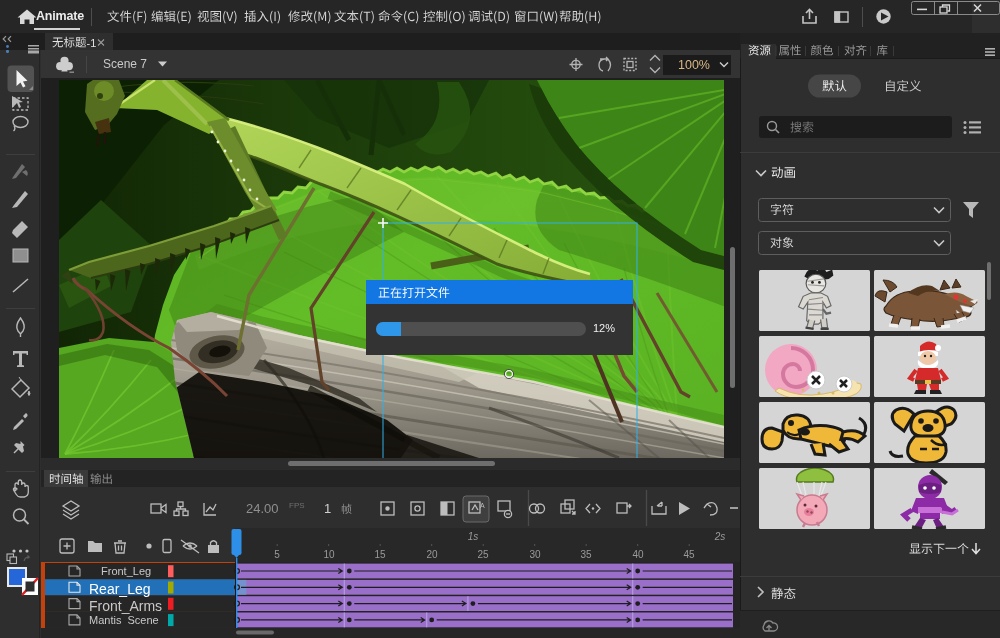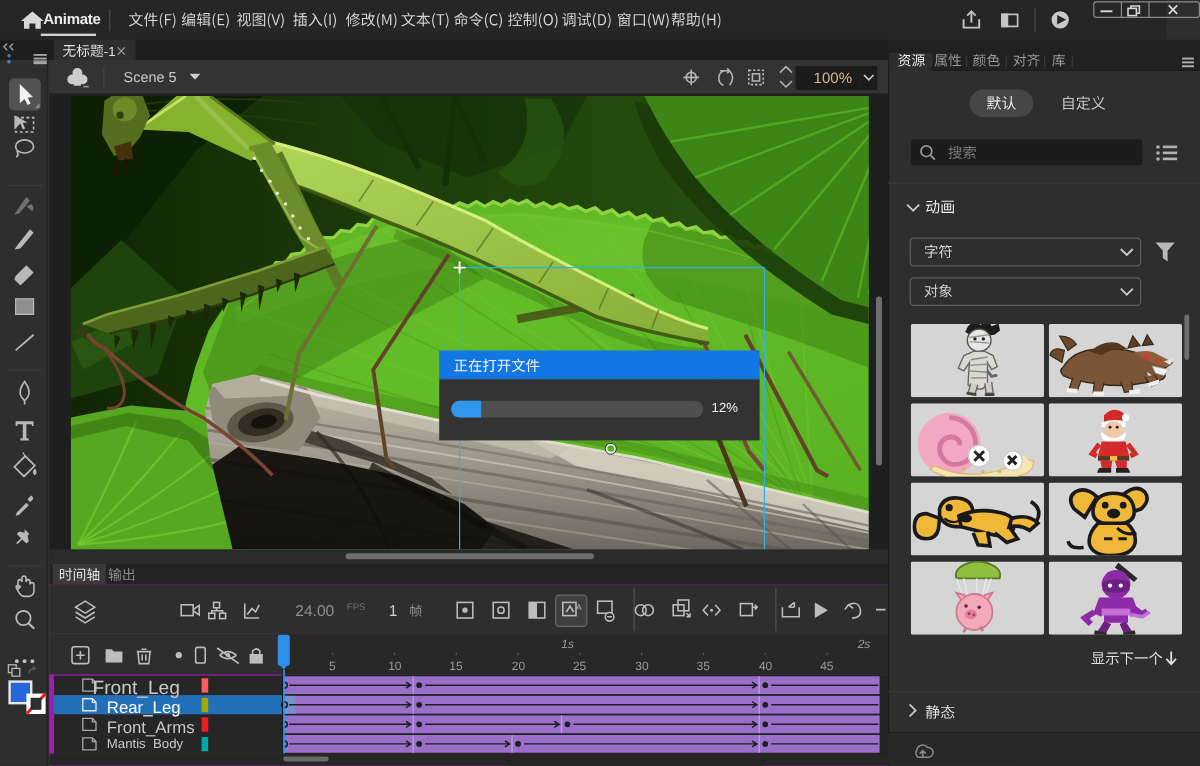--- a/index.html
+++ b/index.html
@@ -138,21 +138,21 @@
         <path d="M564 9 q-5 1 -5 6 q0 5 4 6 M560 9 l8 0 M568 9 q5 6 0 12 M568 9 l-2 -2 M568 9 l-2 2" transform="translate(-1,0)"></path>
         <rect x="583" y="8.5" width="12" height="12" stroke-dasharray="2 1.6"></rect>
         <rect x="586" y="11.5" width="6" height="6"></rect>
         <path d="M609 10.5 L614 5.5 L619 10.5 M609 17.5 L614 22.5 L619 17.5" fill="none"></path>
       </g>
       <rect x="622" y="5" width="54" height="20" fill="#1b1b1b"></rect>
       <rect x="676" y="5" width="14" height="20" fill="#1b1b1b"></rect>
       <text x="637" y="19" font-size="12.5" fill="#d8b886">100%</text>
       <path d="M679 12.5 L683 16.5 L687 12.5" stroke="#cccccc" stroke-width="1.4" fill="none"></path>
     </svg>
-    <div class="ab" style="left:62px;top:7px;font-size:12px;color:#c9c9c9">Scene 5</div>
+    <div class="ab" style="left:62px;top:7px;font-size:12px;color:#c9c9c9">Scene 7</div>
   </div>
 <div class="ab" style="left:41px;top:78px;width:699px;height:380px;background:#1f1f1f"></div>
 <svg class="ab" style="left:59px;top:80px" width="665" height="378" viewBox="0 0 665 378">
     <defs>
       <linearGradient id="leafg" x1="0" y1="0" x2="1" y2="1">
         <stop offset="0" stop-color="#57aa20"></stop>
         <stop offset=".5" stop-color="#63bd27"></stop>
         <stop offset="1" stop-color="#59b122"></stop>
       </linearGradient>
       <linearGradient id="darkg" x1="0" y1="0" x2="1" y2="0">
@@ -306,34 +306,34 @@
     <path d="M26 208 Q48 236 44 252 Q40 262 30 260" stroke="#6f4130" stroke-width="2.6" fill="none"></path>
   </svg>
 <svg class="ab" style="left:41px;top:78px" width="699" height="380" viewBox="0 0 699 380">
     <rect x="342" y="145" width="254" height="240" fill="none" stroke="#30b0e8" stroke-width="1"></rect>
     <g stroke="#f8f8f8" stroke-width="1.6">
       <path d="M342 140 L342 150 M337 145 L347 145"></path>
     </g>
     <circle cx="468" cy="296" r="3.6" fill="none" stroke="#f0f0f0" stroke-width="1.6"></circle>
     <circle cx="468" cy="296" r="4.6" fill="none" stroke="#333" stroke-width="0.8"></circle>
   </svg>
-<div class="ab" style="left:366px;top:292px;width:267px;height:75px">
+<div class="ab" style="left:366px;top:280px;width:267px;height:75px">
     <div class="ab" style="left:0;top:0;width:267px;height:24px;background:#1377e3"></div>
     <div class="ab" style="left:0;top:24px;width:267px;height:51px;background:#333333"></div>
     <svg class="ab" style="left:0;top:0" width="267" height="75" viewBox="0 0 267 75">
       <path d="M14.3 10.9V16.5H12.6V17.4H23.4V16.5H18.8V12.8H22.5V11.9H18.8V8.7H23.0V7.8H13.1V8.7H17.8V16.5H15.2V10.9Z M28.7 6.9C28.5 7.5 28.3 8.2 28.1 8.8H24.8V9.6H27.7C26.9 11.2 25.8 12.6 24.5 13.6C24.6 13.8 24.8 14.2 24.9 14.4C25.4 14.0 25.9 13.6 26.3 13.2V17.9H27.2V12.1C27.8 11.3 28.3 10.5 28.7 9.6H35.3V8.8H29.1C29.3 8.2 29.5 7.7 29.6 7.1ZM31.2 10.3V12.6H28.5V13.4H31.2V16.8H28.0V17.7H35.3V16.8H32.1V13.4H34.8V12.6H32.1V10.3Z M38.4 6.9V9.3H36.6V10.2H38.4V12.8C37.7 13.0 37.0 13.1 36.5 13.3L36.7 14.2L38.4 13.7V16.8C38.4 16.9 38.3 17.0 38.1 17.0C38.0 17.0 37.5 17.0 36.9 17.0C37.0 17.2 37.2 17.6 37.2 17.8C38.0 17.8 38.5 17.8 38.8 17.7C39.2 17.5 39.3 17.3 39.3 16.8V13.4L41.1 12.9L41.0 12.0L39.3 12.5V10.2H40.9V9.3H39.3V6.9ZM41.0 7.9V8.8H44.4V16.6C44.4 16.9 44.4 16.9 44.1 16.9C43.8 17.0 43.0 17.0 42.1 16.9C42.2 17.2 42.4 17.6 42.5 17.9C43.6 17.9 44.4 17.9 44.8 17.7C45.2 17.6 45.4 17.3 45.4 16.6V8.8H47.5V7.9Z M55.8 8.6V12.0H52.4V11.5V8.6ZM48.6 12.0V12.8H51.5C51.3 14.5 50.7 16.1 48.6 17.3C48.9 17.5 49.2 17.8 49.4 18.0C51.6 16.6 52.2 14.7 52.4 12.8H55.8V18.0H56.7V12.8H59.4V12.0H56.7V8.6H59.0V7.7H49.1V8.6H51.5V11.5L51.5 12.0Z M65.1 7.1C65.4 7.7 65.8 8.5 66.0 9.0L67.0 8.7C66.8 8.2 66.4 7.4 66.0 6.8ZM60.6 9.0V9.9H62.5C63.2 11.7 64.1 13.3 65.4 14.6C64.0 15.7 62.4 16.5 60.4 17.1C60.6 17.3 60.9 17.7 61.0 17.9C63.0 17.3 64.7 16.4 66.0 15.2C67.4 16.4 69.0 17.3 71.0 17.9C71.1 17.6 71.4 17.2 71.6 17.0C69.7 16.6 68.1 15.7 66.7 14.6C67.9 13.4 68.9 11.8 69.6 9.9H71.4V9.0ZM66.0 14.0C64.9 12.8 64.0 11.5 63.4 9.9H68.5C67.9 11.5 67.1 12.9 66.0 14.0Z M75.8 12.9V13.8H79.2V18.0H80.1V13.8H83.4V12.9H80.1V10.3H82.9V9.4H80.1V7.1H79.2V9.4H77.6C77.8 8.8 77.9 8.3 78.0 7.7L77.2 7.5C76.9 9.1 76.4 10.6 75.7 11.6C75.9 11.7 76.3 12.0 76.5 12.1C76.8 11.6 77.1 11.0 77.4 10.3H79.2V12.9ZM75.2 7.0C74.6 8.8 73.5 10.6 72.4 11.8C72.5 12.0 72.8 12.4 72.9 12.6C73.3 12.2 73.6 11.8 74.0 11.2V17.9H74.9V9.8C75.3 9.0 75.7 8.1 76.1 7.2Z" fill="#ffffff"></path>
       <rect x="10" y="42" width="210" height="14" rx="7" fill="#4f4f4f"></rect>
       <path d="M17 42 L35 42 L35 56 L17 56 A7 7 0 0 1 10 49 A7 7 0 0 1 17 42 Z" fill="#2e97ea"></path>
     </svg>
     <div class="ab" style="left:227px;top:42px;font-size:11px;color:#f0f0f0">12%</div>
   </div>
 <div class="ab" style="left:41px;top:458px;width:699px;height:12px;background:#2b2b2b"></div>
 <div class="ab" style="left:288px;top:461px;width:207px;height:5px;border-radius:2.5px;background:#6e6e6e"></div>
 <div class="ab" style="left:730px;top:247px;width:5px;height:141px;border-radius:2.5px;background:#6e6e6e"></div>
-<div class="ab" style="left:41px;top:470px;width:699px;height:168px;background:#a21caf">
+<div class="ab" style="left:41px;top:470px;width:699px;height:168px;background:#c2410c">
     <svg class="ab" style="left:0;top:0" width="699" height="168" viewBox="0 0 699 168">
       <rect x="0" y="0" width="699" height="17" fill="#232323"></rect>
       <rect x="3" y="0" width="44" height="17" fill="#3a3a3a"></rect>
       <path d="M13.5 7.8C14.1 8.7 14.8 9.9 15.2 10.6L16.0 10.2C15.6 9.5 14.8 8.3 14.2 7.4ZM11.7 8.4V11.0H9.8V8.4ZM11.7 7.6H9.8V5.1H11.7ZM8.9 4.3V12.7H9.8V11.8H12.5V4.3ZM16.8 3.4V5.6H13.1V6.5H16.8V12.6C16.8 12.9 16.7 12.9 16.5 12.9C16.2 13.0 15.4 13.0 14.5 12.9C14.6 13.2 14.7 13.6 14.8 13.8C15.9 13.8 16.7 13.8 17.1 13.6C17.5 13.5 17.7 13.3 17.7 12.6V6.5H19.1V5.6H17.7V3.4Z M20.5 5.9V13.9H21.4V5.9ZM20.7 3.9C21.2 4.4 21.8 5.1 22.1 5.6L22.8 5.1C22.5 4.7 21.9 4.0 21.4 3.5ZM23.9 9.6H26.6V11.2H23.9ZM23.9 7.4H26.6V8.9H23.9ZM23.1 6.6V11.9H27.4V6.6ZM23.5 4.0V4.8H29.1V12.9C29.1 13.0 29.1 13.1 28.9 13.1C28.8 13.1 28.3 13.1 27.8 13.1C27.9 13.3 28.0 13.7 28.1 13.9C28.8 13.9 29.3 13.9 29.6 13.7C29.9 13.6 30.0 13.4 30.0 12.9V4.0Z M37.1 9.8H38.6V12.5H37.1ZM37.1 9.0V6.6H38.6V9.0ZM40.9 9.8V12.5H39.4V9.8ZM40.9 9.0H39.4V6.6H40.9ZM38.6 3.4V5.8H36.3V13.9H37.1V13.3H40.9V13.9H41.7V5.8H39.5V3.4ZM32.0 9.2C32.1 9.1 32.4 9.0 32.8 9.0H33.9V10.7L31.5 11.1L31.7 11.9L33.9 11.5V13.9H34.7V11.3L35.9 11.1L35.9 10.3L34.7 10.5V9.0H35.8V8.2H34.7V6.5H33.9V8.2H32.7C33.1 7.4 33.4 6.5 33.7 5.5H35.8V4.7H33.9C34.0 4.3 34.1 3.9 34.1 3.5L33.3 3.3C33.2 3.8 33.2 4.2 33.1 4.7H31.6V5.5H32.9C32.6 6.4 32.4 7.2 32.3 7.5C32.1 8.0 31.9 8.4 31.7 8.4C31.8 8.6 31.9 9.0 32.0 9.2Z" fill="#e8e8e8"></path>
       <path d="M57.4 7.9V12.0H58.1V7.9ZM58.9 7.4V12.9C58.9 13.1 58.9 13.1 58.7 13.1C58.6 13.1 58.1 13.1 57.6 13.1C57.7 13.3 57.8 13.6 57.8 13.8C58.5 13.8 59.0 13.8 59.2 13.7C59.5 13.6 59.6 13.4 59.6 12.9V7.4ZM49.8 9.2C49.9 9.1 50.2 9.0 50.6 9.0H51.5V10.6C50.7 10.8 50.0 11.0 49.5 11.1L49.7 11.9L51.5 11.4V13.9H52.3V11.2L53.2 11.0L53.2 10.3L52.3 10.5V9.0H53.2V8.3H52.3V6.5H51.5V8.3H50.5C50.8 7.4 51.1 6.5 51.3 5.5H53.2V4.7H51.5C51.6 4.3 51.7 3.9 51.7 3.5L50.9 3.4C50.9 3.8 50.8 4.3 50.7 4.7H49.5V5.5H50.6C50.4 6.5 50.1 7.2 50.0 7.5C49.9 8.1 49.7 8.4 49.6 8.5C49.6 8.7 49.8 9.0 49.8 9.2ZM56.6 3.3C55.8 4.5 54.4 5.7 53.0 6.3C53.2 6.5 53.4 6.7 53.6 6.9C53.9 6.8 54.2 6.6 54.5 6.4V6.9H58.7V6.3C59.0 6.5 59.3 6.7 59.6 6.8C59.8 6.6 60.0 6.3 60.2 6.1C59.0 5.6 57.9 5.0 57.0 4.0L57.3 3.6ZM54.8 6.2C55.5 5.7 56.1 5.1 56.6 4.6C57.2 5.2 57.8 5.7 58.5 6.2ZM56.1 8.3V9.2H54.5V8.3ZM53.8 7.6V13.9H54.5V11.5H56.1V13.0C56.1 13.1 56.0 13.1 55.9 13.1C55.8 13.1 55.5 13.1 55.2 13.1C55.3 13.3 55.4 13.7 55.4 13.9C55.9 13.9 56.2 13.9 56.5 13.7C56.7 13.6 56.8 13.4 56.8 13.0V7.6ZM54.5 9.9H56.1V10.8H54.5Z M61.7 9.1V13.2H69.9V13.9H70.8V9.1H69.9V12.4H66.7V8.4H70.3V4.4H69.4V7.5H66.7V3.4H65.8V7.5H63.1V4.4H62.2V8.4H65.8V12.4H62.7V9.1Z" fill="#8f8f8f"></path>
       <rect x="0" y="17" width="699" height="41" fill="#2e2e2e"></rect>
       <g stroke="#bdbdbd" stroke-width="1.3" fill="none">
         <path d="M22 36 L30 31 L38 36 L30 41 Z M22 40 L30 45 L38 40 M22 44 L30 49 L38 44"></path>
         <rect x="110" y="34" width="10" height="9"></rect>
         <path d="M120 38 L125 34.5 L125 42.5 L120 39"></path>
@@ -476,24 +476,24 @@
       <path d="M200.0 149.9 L301.3 149.9 M297.3 147.4 L301.3 149.9 L297.3 152.4" stroke="#1e1e1e" stroke-width="1.2" fill="none"></path>
       <path d="M313.3 149.9 L383.7 149.9 M379.7 147.4 L383.7 149.9 L379.7 152.4" stroke="#1e1e1e" stroke-width="1.2" fill="none"></path>
       <path d="M395.7 149.9 L589.7 149.9 M585.7 147.4 L589.7 149.9 L585.7 152.4" stroke="#1e1e1e" stroke-width="1.2" fill="none"></path>
       <path d="M601.7 149.9 L691 149.9" stroke="#1e1e1e" stroke-width="1.2" fill="none"></path>
       <rect x="190.5" y="59" width="10" height="26" rx="2" fill="#2e8fe8"></rect>
       <path d="M190.5 82 L200.5 82 L195.5 88 Z" fill="#2e8fe8"></path>
       <rect x="195" y="88" width="1.4" height="80" fill="#2e8fe8"></rect>
       <rect x="0" y="158" width="699" height="10" fill="#262626"></rect>
       <rect x="195" y="160.5" width="38" height="4" rx="2" fill="#696969"></rect>
     </svg>
-    <div class="ab" style="left:36px;top:95px;font-size:16px;color:#c9c9c9;white-space:pre">Front_Leg</div>
+    <div class="ab" style="left:60px;top:95px;font-size:11px;color:#c9c9c9;white-space:pre">Front_Leg</div>
     <div class="ab" style="left:48px;top:111px;font-size:14px;color:#ffffff;white-space:pre">Rear_Leg</div>
     <div class="ab" style="left:48px;top:128px;font-size:14px;color:#c9c9c9;white-space:pre">Front_Arms</div>
-    <div class="ab" style="left:48px;top:144px;font-size:11px;color:#c9c9c9;white-space:pre">Mantis  Body</div>
+    <div class="ab" style="left:48px;top:144px;font-size:11px;color:#c9c9c9;white-space:pre">Mantis  Scene</div>
   </div>
 <div class="ab" style="left:740px;top:33px;width:260px;height:605px;background:#2e2e2e;border-left:1px solid #1a1a1a"></div>
 <svg class="ab" style="left:740px;top:33px" width="260" height="605" viewBox="0 0 260 605">
     <rect x="0" y="0" width="260" height="25" fill="#212121"></rect>
     <rect x="1" y="11" width="35" height="15" fill="#2e2e2e"></rect>
     <rect x="36" y="25" width="224" height="1" fill="#1a1a1a"></rect>
     <rect x="35.5" y="13" width="1" height="10" fill="#3a3a3a"></rect>
     <rect x="65" y="13" width="1" height="10" fill="#3a3a3a"></rect>
     <rect x="98" y="13" width="1" height="10" fill="#3a3a3a"></rect>
     <rect x="130" y="13" width="1" height="10" fill="#3a3a3a"></rect>

